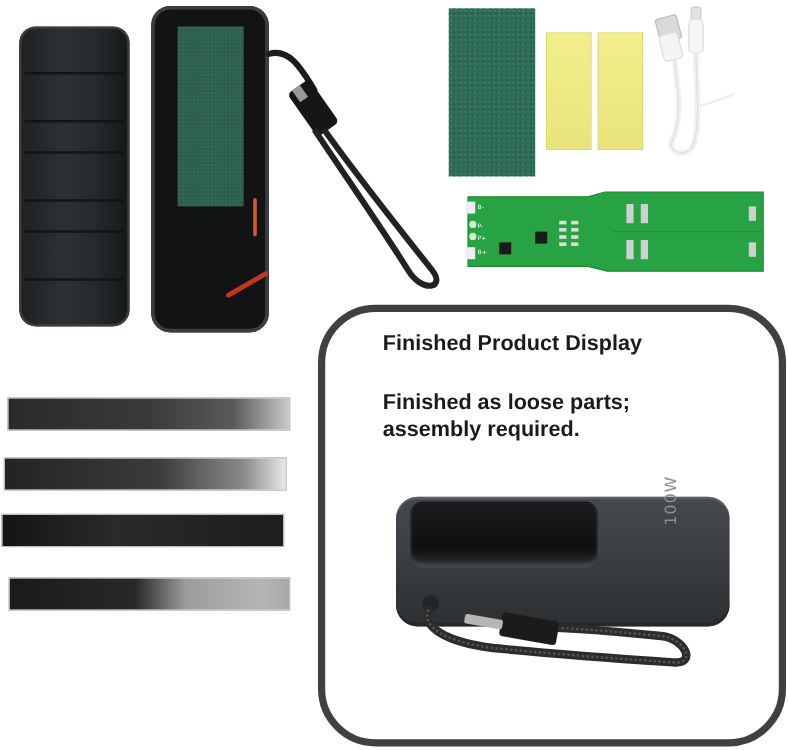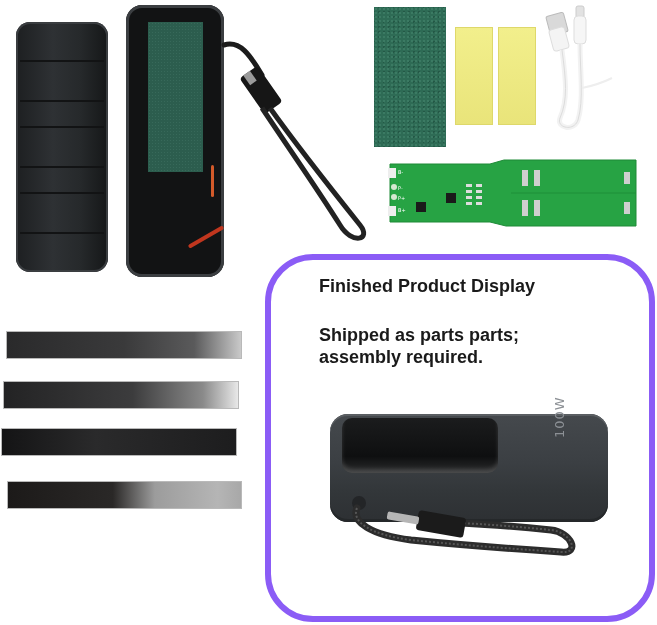--- a/index.html
+++ b/index.html
@@ -22,21 +22,21 @@
   .pad2{left:498px;}
   
   .pcb{left:386px;top:160px;width:256px;height:66px;}
   
   .strip{height:26px;border:1px solid #b9b9b9;}
   .s1{left:6px;top:331px;width:234px;background:linear-gradient(90deg,#2a2a2b,#3a3a3b 50%,#5a5a5b 80%,#c9c9c9);}
   .s2{left:3px;top:381px;width:234px;background:linear-gradient(90deg,#232324,#3c3c3d 55%,#8a8a8a 85%,#e8e8e8);}
   .s3{left:1px;top:428px;width:234px;background:linear-gradient(90deg,#141415,#2a2a2b 40%,#1d1d1e);}
   .s4{left:7px;top:481px;width:233px;background:linear-gradient(90deg,#1c1a19,#2a2827 45%,#9c9c9c 63%,#b5b5b5 90%,#a8a8a8);}
   
-  .infobox{left:265px;top:254px;width:378px;height:356px;border:6px solid #8b5cf6;border-radius:48px;background:#fff;}
+  .infobox{left:265px;top:254px;width:378px;height:356px;border:6px solid #404040;border-radius:48px;background:#fff;}
   .info-title{position:absolute;left:48px;top:16px;font-weight:bold;font-size:18px;color:#1a1a1a;}
   .info-note{position:absolute;left:48px;top:64px;font-weight:bold;font-size:18px;line-height:22px;color:#1a1a1a;white-space:pre-line;width:300px;}
   .product{position:absolute;left:59px;top:154px;width:278px;height:108px;border-radius:18px;background:linear-gradient(180deg,#45494d 0%,#3b3f43 45%,#33373a 70%,#2d3033 100%);box-shadow:inset 0 -3px 0 #25282a,inset 0 2px 0 #5a5e62;}
   .screen{position:absolute;left:12px;top:4px;width:156px;height:55px;border-radius:10px;background:linear-gradient(180deg,#1b1c1d,#0e0f10 70%,#2b2c2d);box-shadow:inset 0 -4px 4px rgba(255,255,255,.15);}
   .cap-label{position:absolute;left:222px;top:24px;transform:rotate(-90deg);transform-origin:left top;color:#8c9095;font-size:13px;letter-spacing:1px;font-family:"DejaVu Sans",sans-serif;}
 </style>
 </head>
 <body>
 
 <div class="abs lid">
@@ -109,21 +109,21 @@
   <text x="12" y="52" font-size="5" fill="#fff" font-family="DejaVu Sans, sans-serif">B+</text>
 </svg>
 
 <div class="abs strip s1"></div>
 <div class="abs strip s2"></div>
 <div class="abs strip s3"></div>
 <div class="abs strip s4"></div>
 
 <div class="abs infobox">
   <div class="info-title">Finished Product Display</div>
-  <div class="info-note">Shipped as parts parts;
+  <div class="info-note">Finished as loose parts;
 assembly required.</div>
   <div class="product">
     <div class="screen"></div>
     <div class="cap-label">100W</div>
   </div>
   <svg width="378" height="356" style="left:0;top:0">
     <circle cx="88" cy="243" r="7" fill="#232527"></circle>
     <path d="M86 248 C80 262 100 275 140 280 C200 286 260 290 290 292 C310 294 300 272 280 270 C240 266 190 262 150 262" stroke="#2c2c2c" stroke-width="7" fill="none" stroke-linecap="round"></path>
     <path d="M86 248 C80 262 100 275 140 280 C200 286 260 290 290 292 C310 294 300 272 280 270 C240 266 190 262 150 262" stroke="#555" stroke-width="2" stroke-dasharray="2 2" fill="none"></path>
     <rect x="146" y="254" width="48" height="20" rx="3" fill="#1b1b1b" transform="rotate(10 170 264)"></rect>

